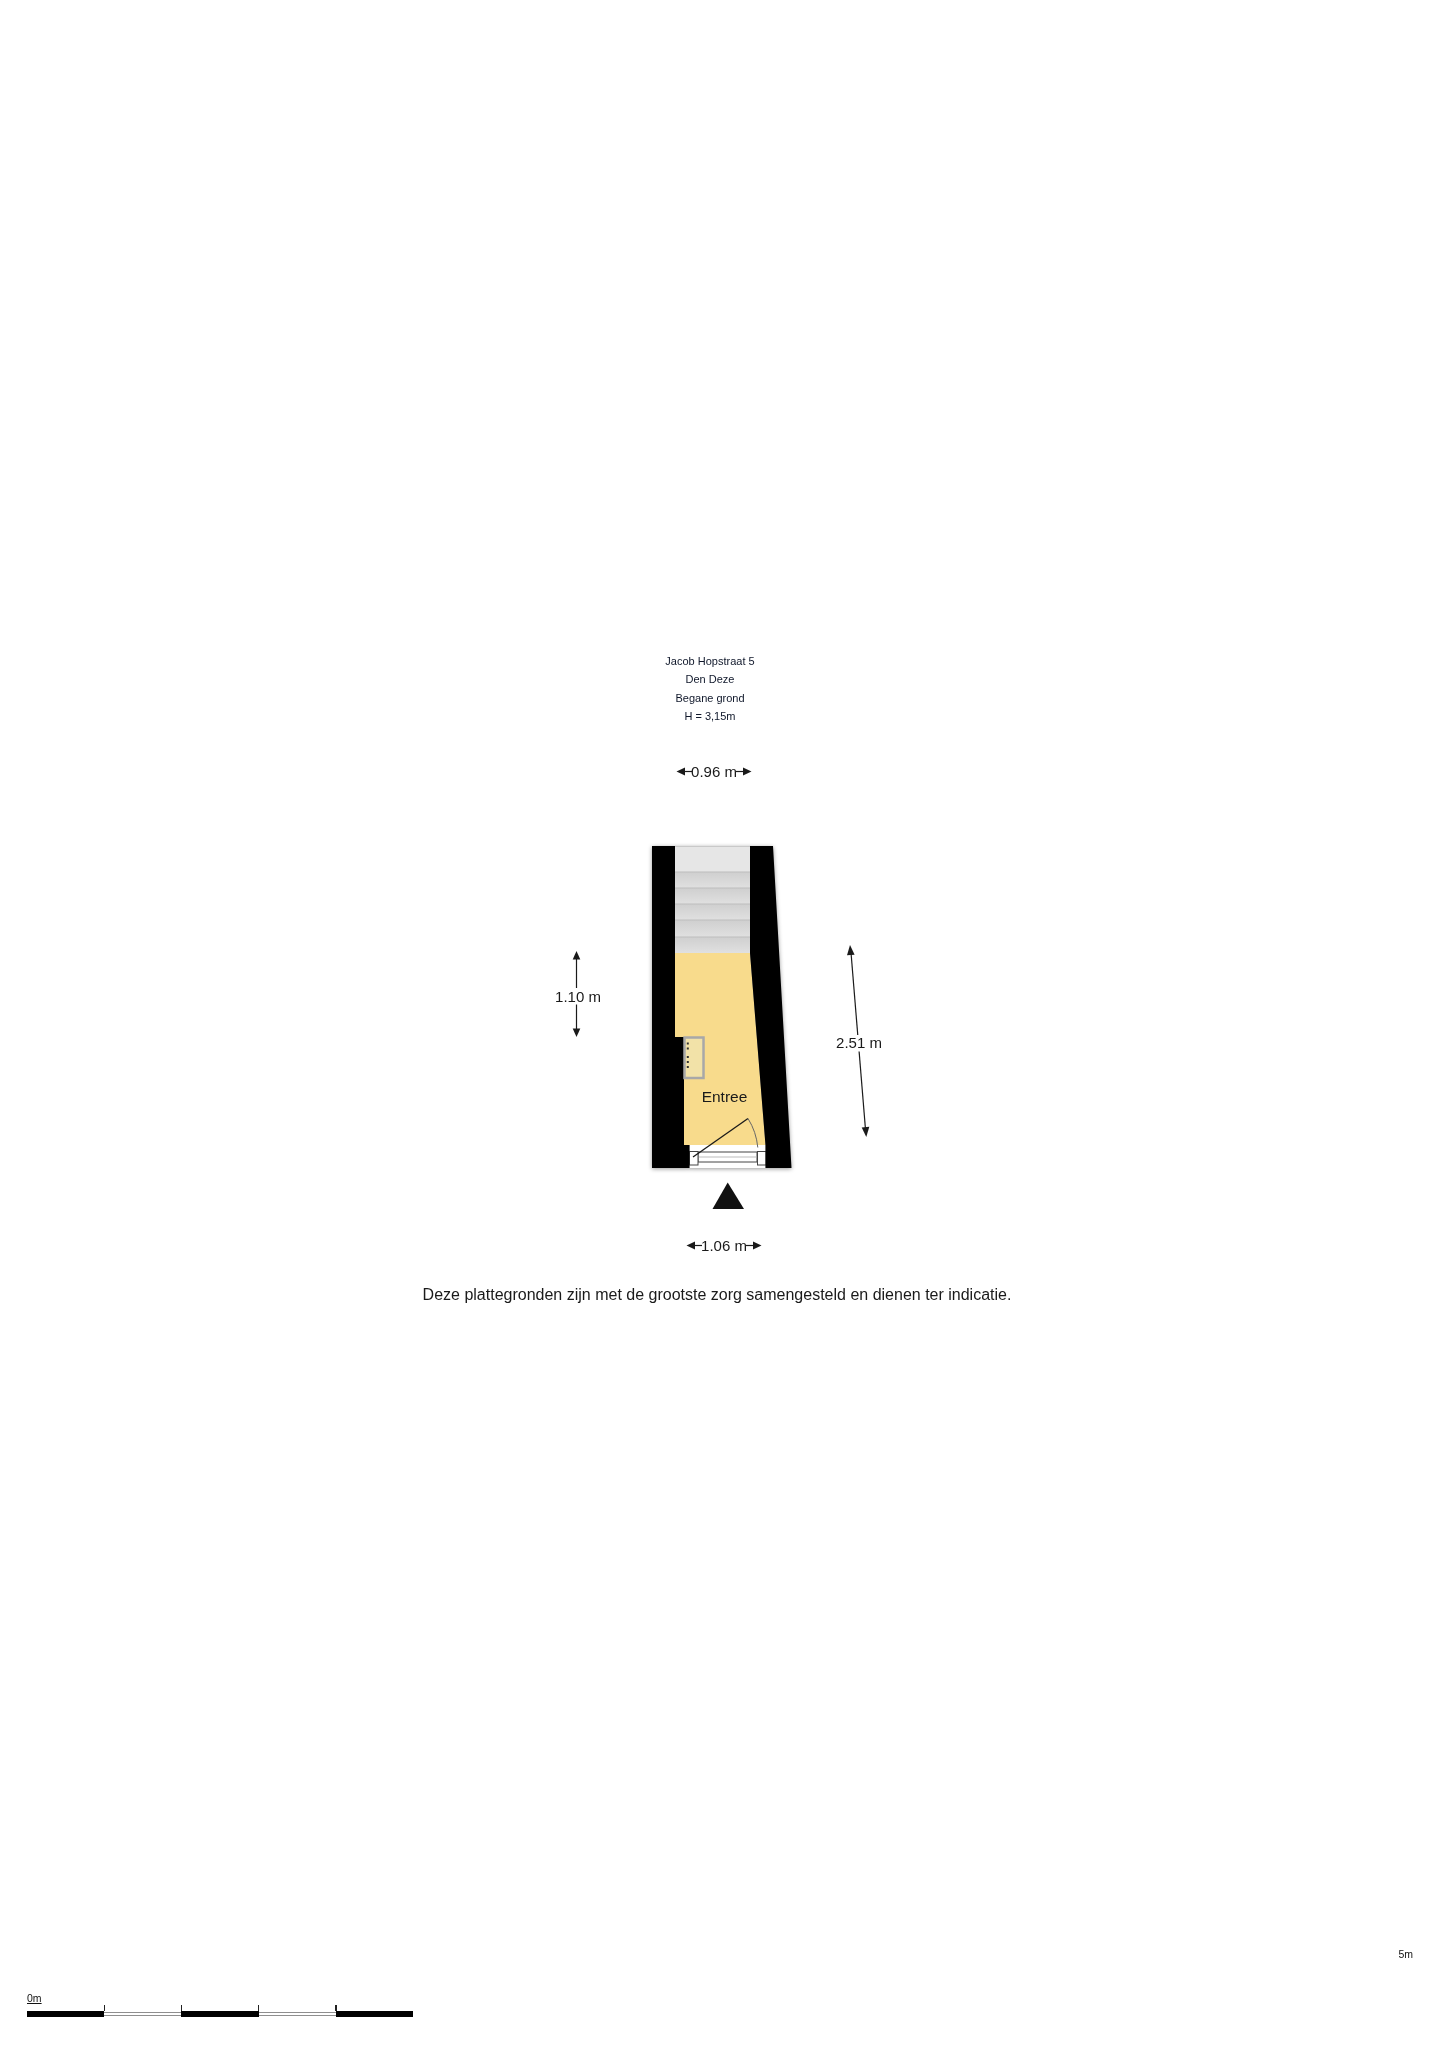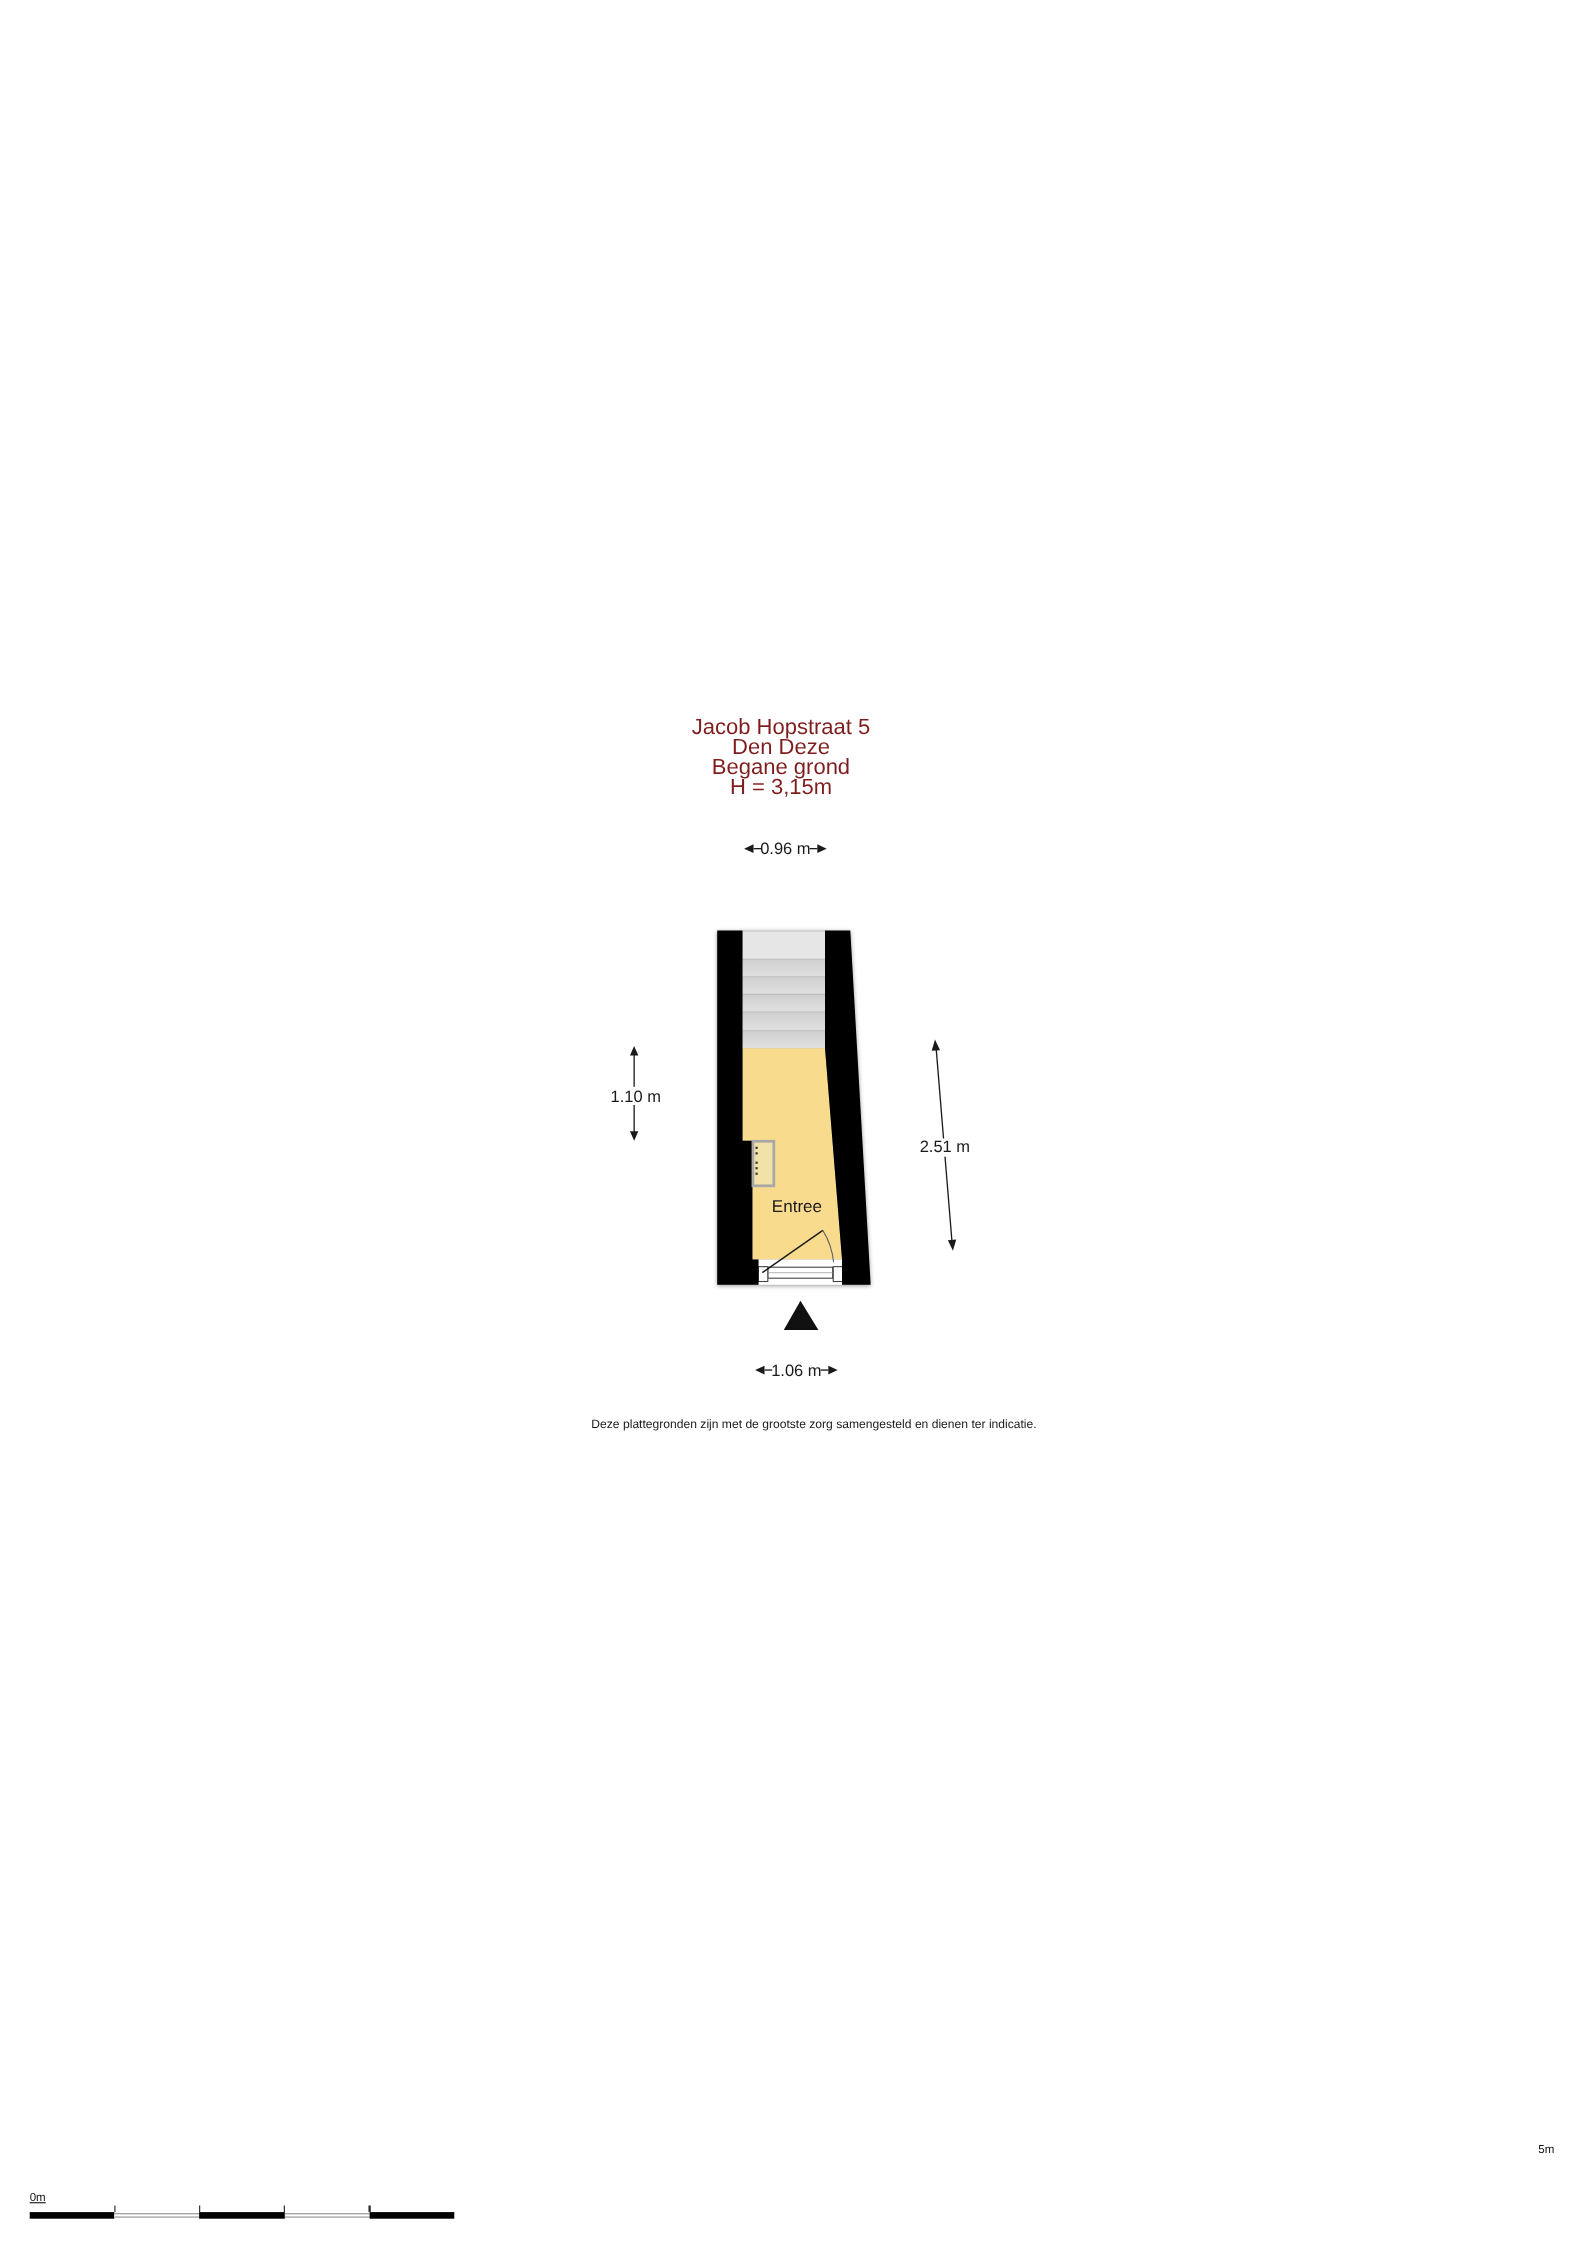--- a/index.html
+++ b/index.html
@@ -1,27 +1,27 @@
 <!DOCTYPE html>
 <html><head>
 <meta charset="utf-8">
 <style>
   html,body{margin:0;padding:0;background:#fff;}
   .page{position:relative;width:1448px;height:2048px;background:#fff;overflow:hidden;
         font-family:"Liberation Sans",sans-serif;color:#111;}
   
   .title-block{position:absolute;left:510px;top:652px;width:400px;text-align:center;
-               font-size:20px;line-height:18.4px;color:#7f1d1d;}
+               font-size:11px;line-height:18.4px;color:#0f172a;}
   
   .plan-svg{position:absolute;left:540px;top:750px;width:360px;height:510px;}
   .plan-svg text{font-family:"Liberation Sans",sans-serif;fill:#1a1a1a;}
   .building{filter:drop-shadow(0px 1px 2px rgba(0,0,0,0.40));}
   
-  .disclaimer{position:absolute;left:440px;top:1285px;width:600px;text-align:center;
-              font-size:11px;line-height:20.5px;color:#1a1a1a;}
+  .disclaimer{position:absolute;left:417px;top:1285px;width:600px;text-align:center;
+              font-size:16px;line-height:20.5px;color:#1a1a1a;}
   
   .scalebar-label{position:absolute;font-size:10.5px;color:#111;}
   .scalebar-label.start{left:27px;top:1992px;text-decoration:underline;}
   .scalebar-label.end{left:1002px;top:1948px;width:411px;text-align:right;}
   .scalebar-track{position:absolute;left:27px;top:2011px;width:386px;height:6px;
                   display:flex;align-items:flex-start;}
   .seg{flex:1 1 0;}
   .seg-dark{height:6px;background:#000;}
   .seg-light{height:4px;margin-top:1px;background:#fff;border-top:1px solid #8f8f8f;border-bottom:1px solid #8f8f8f;box-sizing:border-box;}
   .tick{position:absolute;width:1.5px;height:6px;top:-6px;background:#222;}

